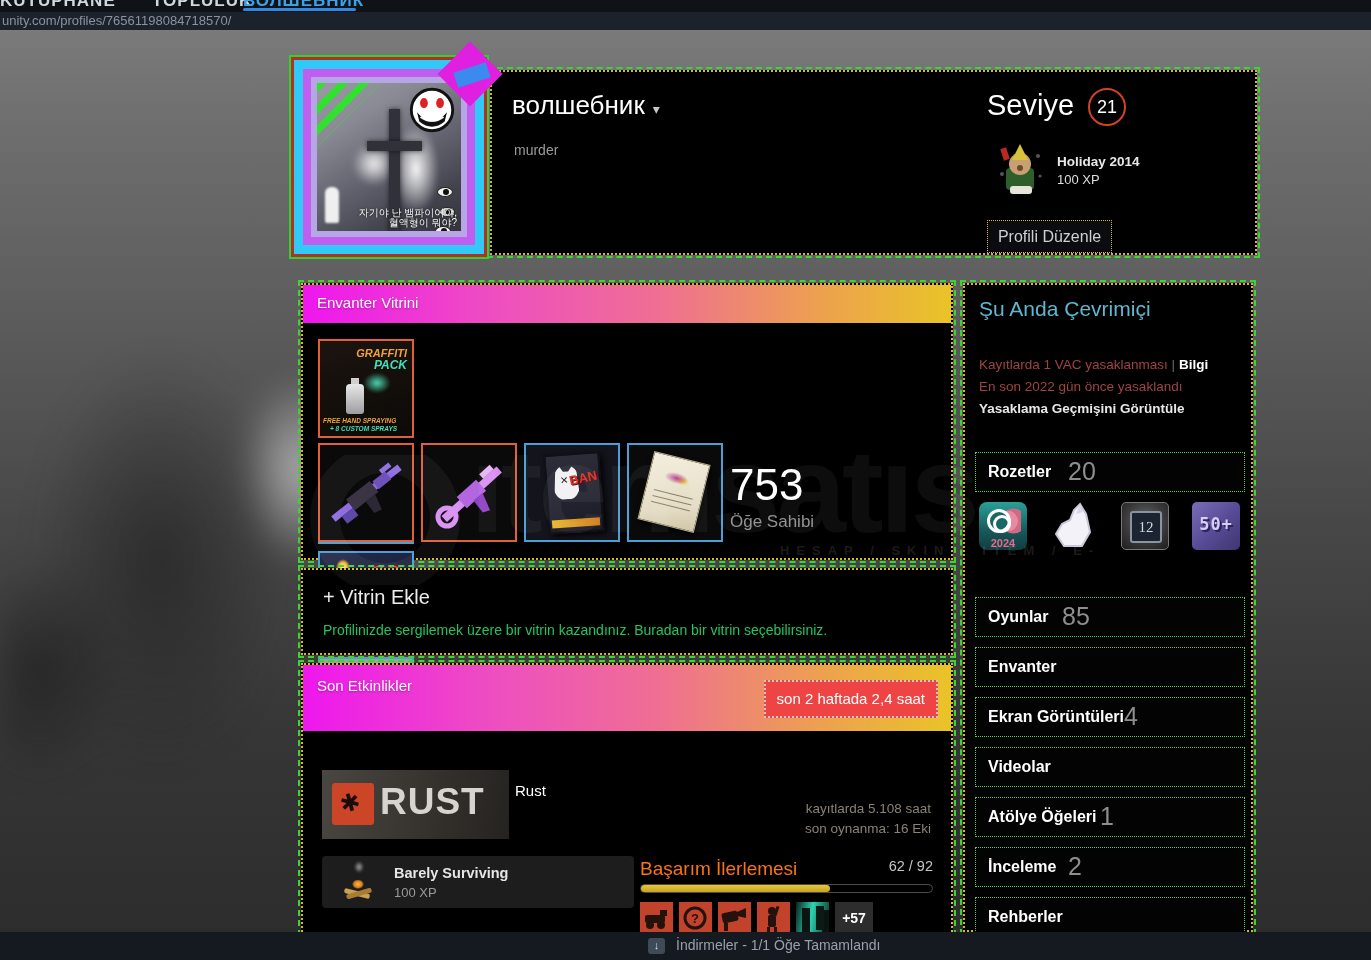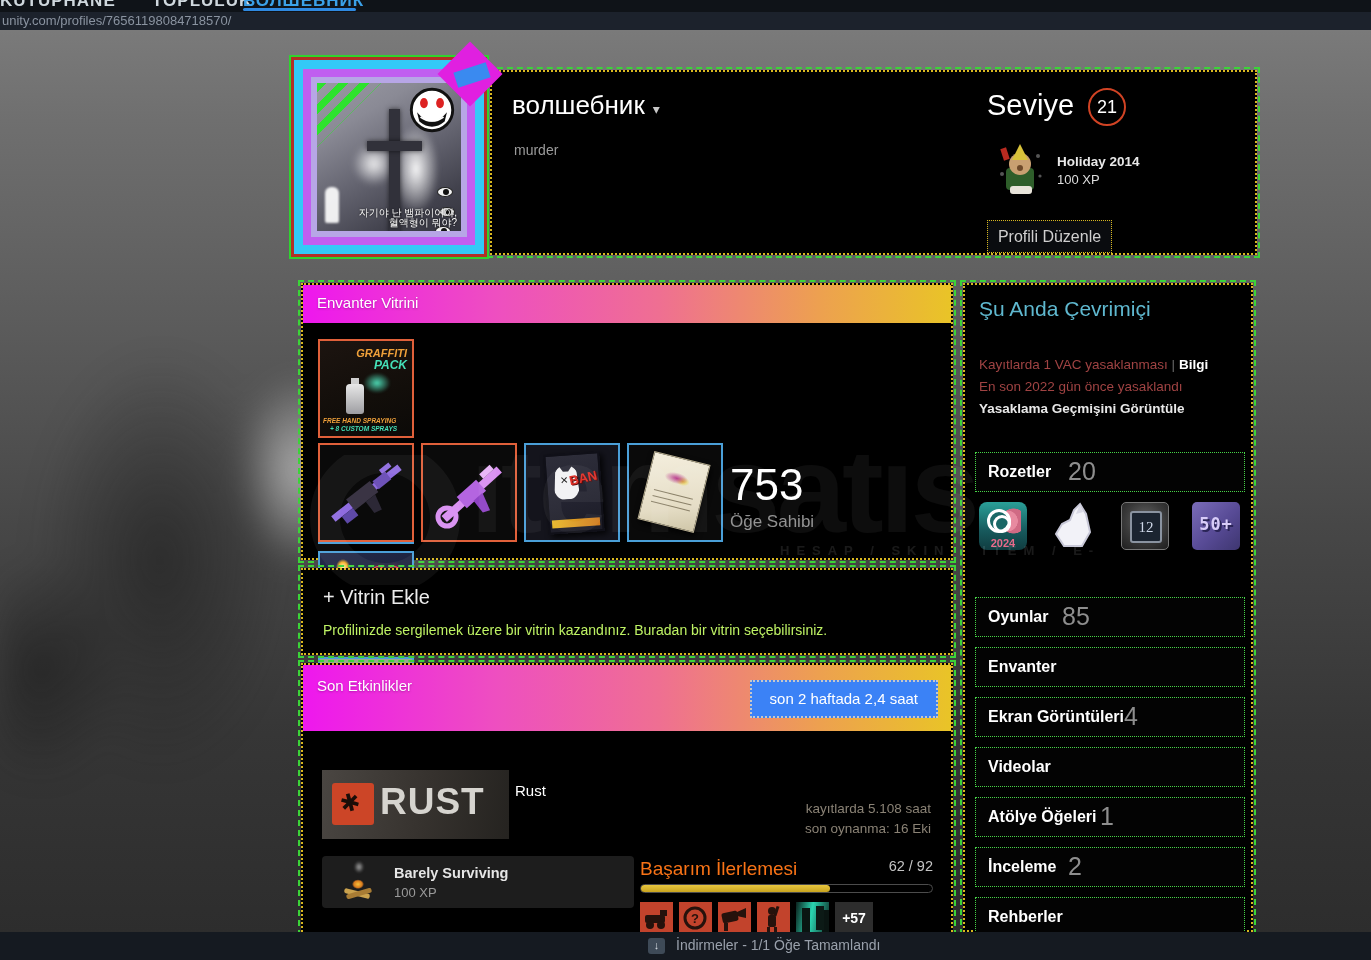--- a/index.html
+++ b/index.html
@@ -137,25 +137,25 @@
   .t-paper { background:#0a0a0a; }
   .tpp-sheet { position:absolute; left:16px; top:12px; width:58px; height:70px; background:linear-gradient(160deg,#f4eedd,#e4dcc4 70%,#cfc6a8);
     transform:rotate(14deg); box-shadow:2px 3px 6px rgba(0,0,0,0.8); border:1px solid #b8ae90; }
   .tpp-sheet::before { content:""; position:absolute; left:10px; top:12px; width:34px; height:16px;
     background:radial-gradient(closest-side,#b83a8c,rgba(0,0,0,0) 70%), radial-gradient(closest-side at 70% 60%,#e8cf2a,rgba(0,0,0,0) 70%); }
   .tpp-sheet::after { content:""; position:absolute; left:8px; top:36px; width:40px; height:1px; background:#8a8068; box-shadow:0 6px 0 #8a8068, 0 12px 0 #8a8068; }
 
   
   .add-panel { position:absolute; left:301px; top:568px; width:652px; height:87px; background:#000; z-index:2; }
   .add-title { position:absolute; left:20px; top:16px; font-size:20px; color:#ececec; }
-  .add-desc { position:absolute; left:20px; top:52px; font-size:14px; color:#bef264; }
+  .add-desc { position:absolute; left:20px; top:52px; font-size:14px; color:#22c55e; }
 
   
   .recent { position:absolute; left:301px; top:663px; width:652px; height:300px; background:#000; z-index:2; }
-  .playtime-box { position:absolute; right:13px; top:15px; height:38px; padding:0 18px; background:#3b82f6;
+  .playtime-box { position:absolute; right:13px; top:15px; height:38px; padding:0 11px; background:#ef4444;
     border:2px dotted #c8c8c8; font-size:15px; color:#fff; line-height:34px; z-index:3; }
   .rust-banner { position:absolute; left:19px; top:105px; width:187px; height:69px;
     background:linear-gradient(100deg,#4a4642 0%,#36322e 55%,#252320 100%); overflow:hidden; }
   .rust-tile { position:absolute; left:10px; top:13px; width:42px; height:42px; background:#cc4527; border-radius:3px; }
   .rust-mark { position:absolute; left:8px; top:6px; font-size:24px; color:#1a0d08; font-weight:bold; transform:rotate(-15deg); }
   .rust-word { position:absolute; left:58px; top:11px; font-size:37px; font-weight:bold; letter-spacing:1px; color:#d6d4cf; }
   .game-title { position:absolute; left:212px; top:117px; font-size:15px; color:#fff; }
   .game-hours { position:absolute; right:20px; top:136px; font-size:13.5px; color:#8a8275; text-align:right; }
   .game-last { position:absolute; right:20px; top:156px; font-size:13.5px; color:#8a8275; text-align:right; }
   .ach-card { position:absolute; left:19px; top:191px; width:312px; height:52px; background:#1d1d1d; border-radius:4px; }

